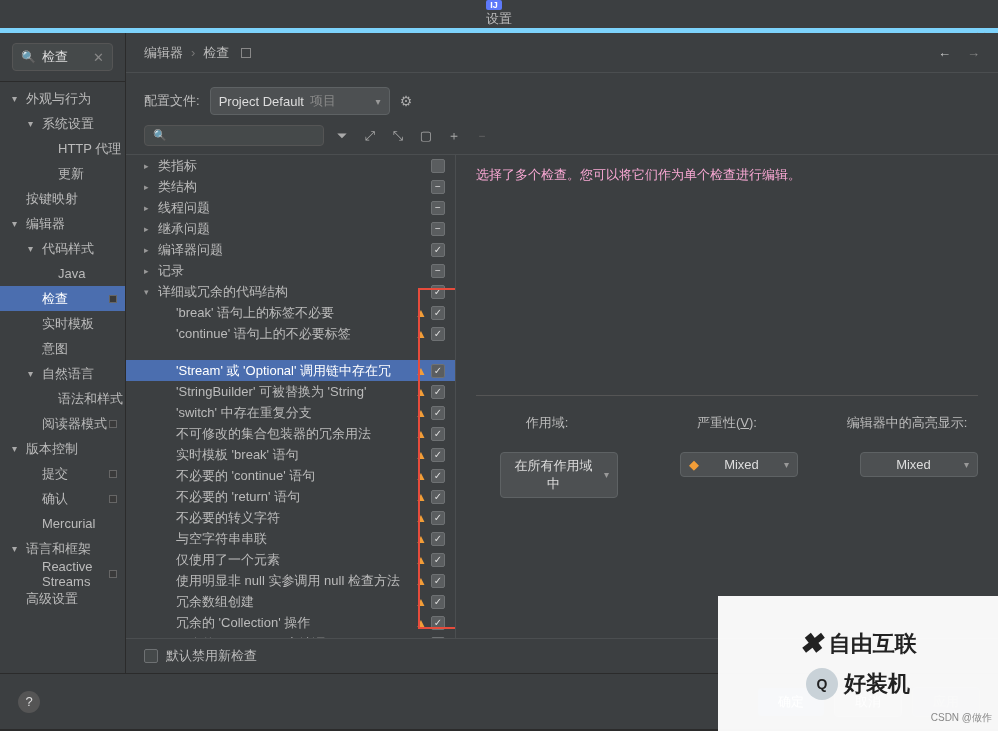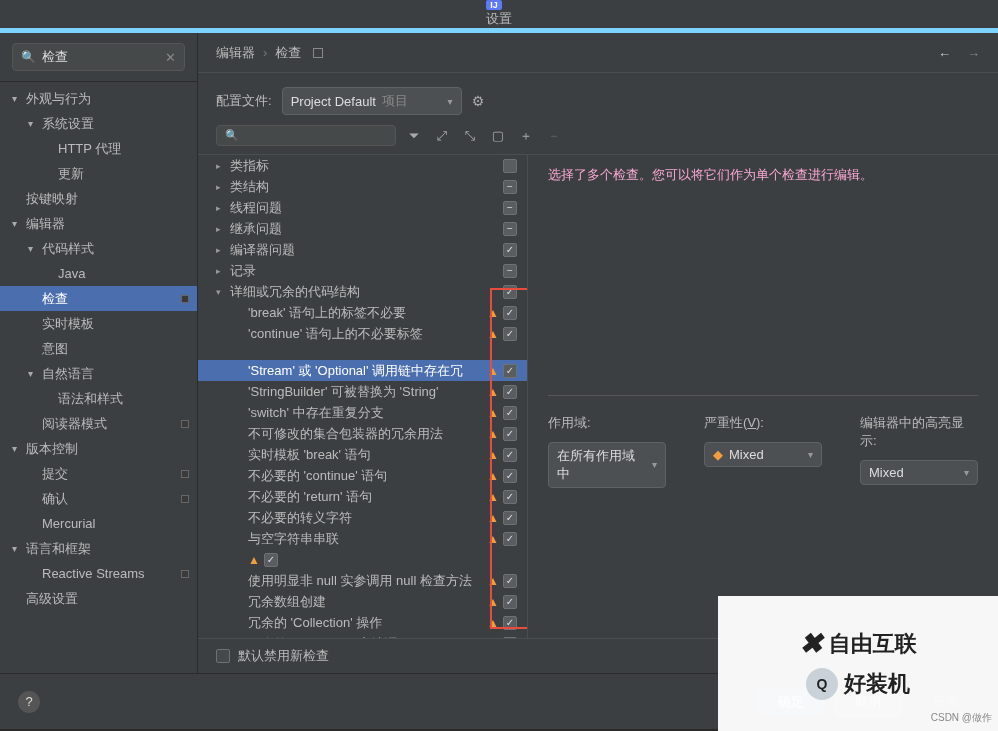--- a/index.html
+++ b/index.html
@@ -219,31 +219,32 @@
   padding: 10px 20px;
   display: flex;
   flex-direction: column;
 }
 .detail-pane .hint { color: #f9a8d4; line-height: 1.5;}
 .divider { height:1px; background:#555; margin: 210px 0 18px; }
 .options-row {
   display: flex;
   gap: 38px;
 }
-.options-col { display:flex; flex-direction:column; gap:10px; }
+.options-col { display:flex; flex-direction:column; gap:20px;text-align:center; }
 .options-col .lbl { color: #bbb; }
 .options-col .lbl u { text-decoration: underline; }
 .opt-select {
   display: flex; align-items:center;
   background: #4d5052;
   border: 1px solid #5e6264;
   border-radius: 4px;
   padding: 4px 8px;
   gap: 6px;
   min-width: 118px;
+  margin-left: 24px;
 }
 .opt-select .v { color:#ddd; flex:1;}
 .opt-select .chev { color:#999; font-size:10px;}
 .opt-select .sev-dot { color:#f29d38; }
 
 .bottom-check {
   padding: 8px 18px;
   display:flex; align-items:center; gap: 8px;
   border-top: 1px solid #4b4e50;
 }
@@ -552,20 +553,21 @@
               <span class="cb checked"></span>
             </div>
             <div class="insp-item i-indent-1">
               <span class="arrow"></span>
               <span class="label">与空字符串串联</span>
               <span class="warn-icon">▲</span>
               <span class="cb checked"></span>
             </div>
             <div class="insp-item i-indent-1">
               <span class="arrow"></span>
+              <span class="label">仅使用了一个元素</span>
               <span class="warn-icon">▲</span>
               <span class="cb checked"></span>
             </div>
             <div class="insp-item i-indent-1">
               <span class="arrow"></span>
               <span class="label">使用明显非 null 实参调用 null 检查方法</span>
               <span class="warn-icon">▲</span>
               <span class="cb checked"></span>
             </div>
             <div class="insp-item i-indent-1">

